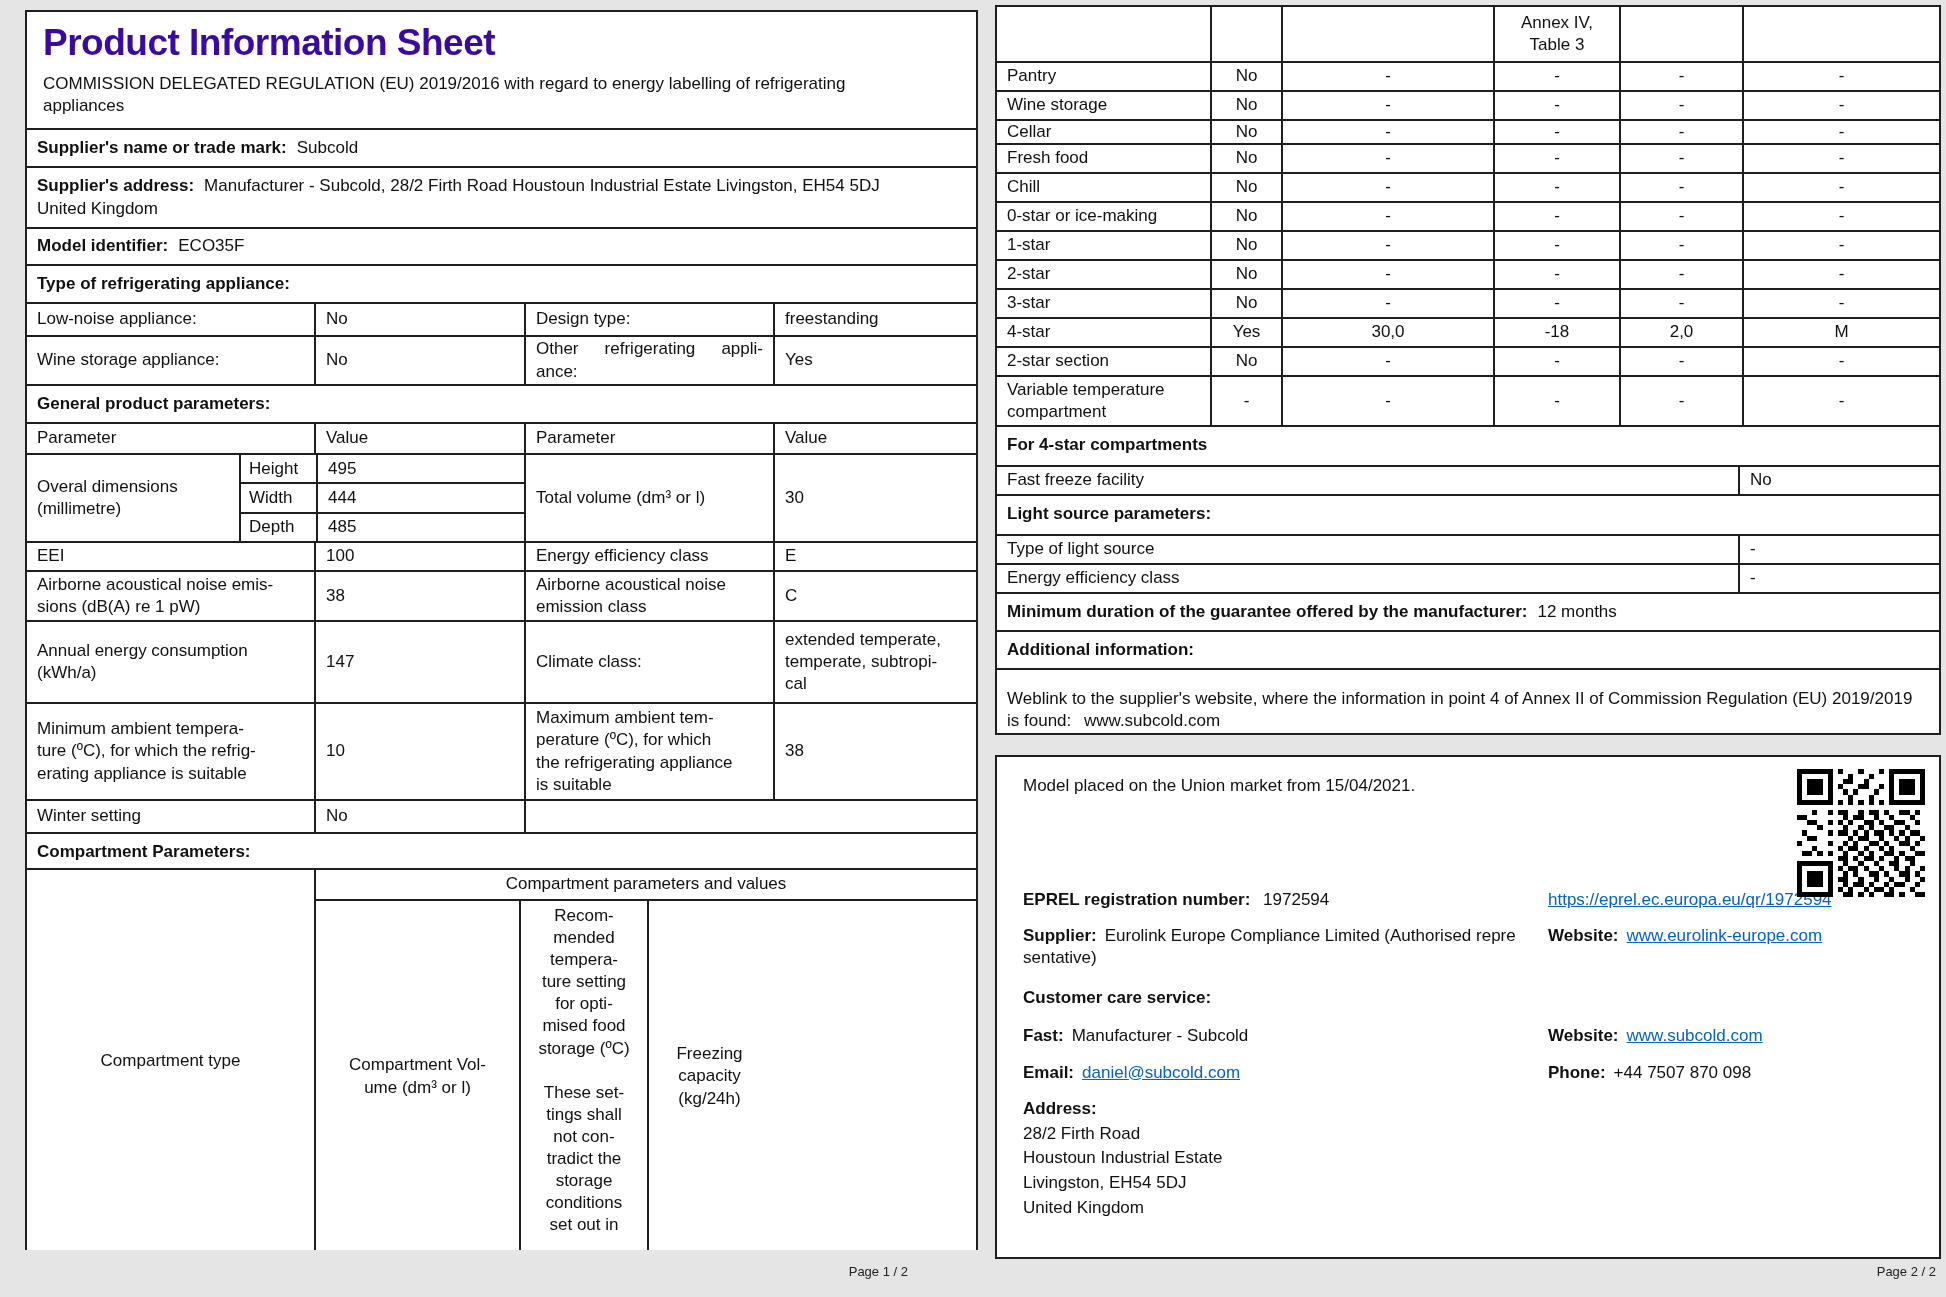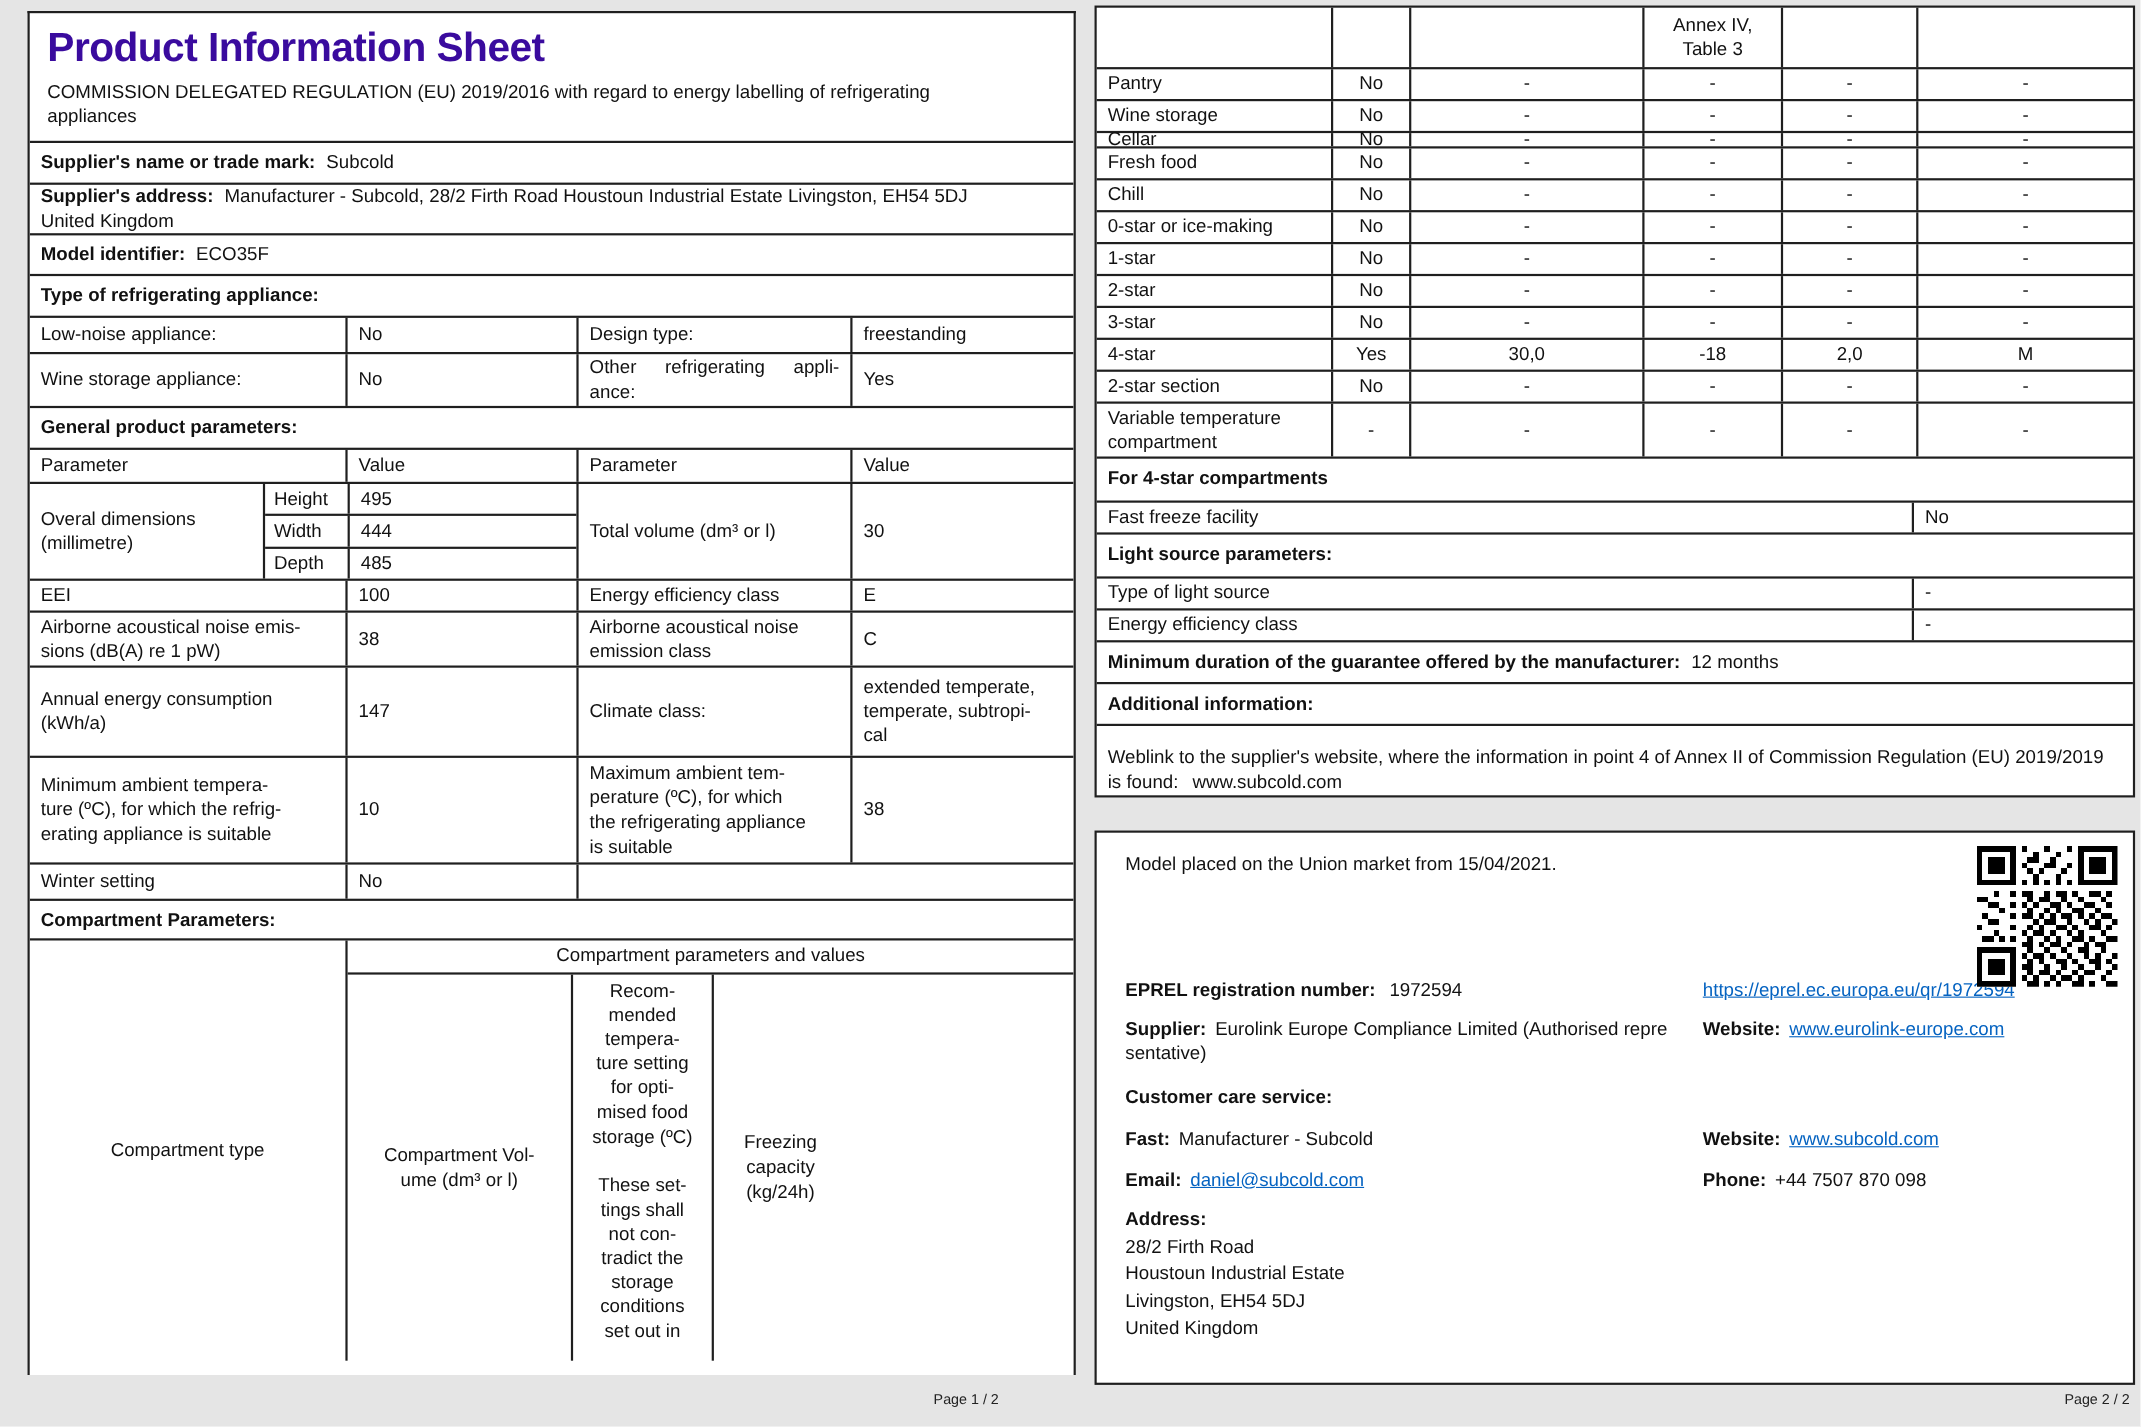--- a/index.html
+++ b/index.html
@@ -62,21 +62,21 @@
 appliances</div>
     </div>
 
     <div class="row kv" style="height:38px">
       <div class="cell">
         <span class="b k">Supplier's name or trade mark:</span>
         <span>Subcold</span>
       </div>
     </div>
 
-    <div class="row kv" style="height:46px">
+    <div class="row kv" style="height:61px">
       <div class="cell">
         <span style="display:block"><span class="b k">Supplier's address:</span><span class="pre">Manufacturer - Subcold, 28/2 Firth Road Houstoun Industrial Estate Livingston, EH54 5DJ
 United Kingdom</span></span>
       </div>
     </div>
 
     <div class="row kv" style="height:37px">
       <div class="cell">
         <span class="b k">Model identifier:</span>
         <span>ECO35F</span>
@@ -258,21 +258,21 @@
       <div class="cell bl cnum" style="flex:1">-</div>
     </div>
     <div class="row" style="height:29px">
       <div class="cell" style="flex:0 0 213px">Wine storage</div>
       <div class="cell bl cnum" style="flex:0 0 71px">No</div>
       <div class="cell bl cnum" style="flex:0 0 212px">-</div>
       <div class="cell bl cnum" style="flex:0 0 126px">-</div>
       <div class="cell bl cnum" style="flex:0 0 123px">-</div>
       <div class="cell bl cnum" style="flex:1">-</div>
     </div>
-    <div class="row" style="height:14px">
+    <div class="row" style="height:24px">
       <div class="cell" style="flex:0 0 213px">Cellar</div>
       <div class="cell bl cnum" style="flex:0 0 71px">No</div>
       <div class="cell bl cnum" style="flex:0 0 212px">-</div>
       <div class="cell bl cnum" style="flex:0 0 126px">-</div>
       <div class="cell bl cnum" style="flex:0 0 123px">-</div>
       <div class="cell bl cnum" style="flex:1">-</div>
     </div>
     <div class="row" style="height:29px">
       <div class="cell" style="flex:0 0 213px">Fresh food</div>
       <div class="cell bl cnum" style="flex:0 0 71px">No</div>

